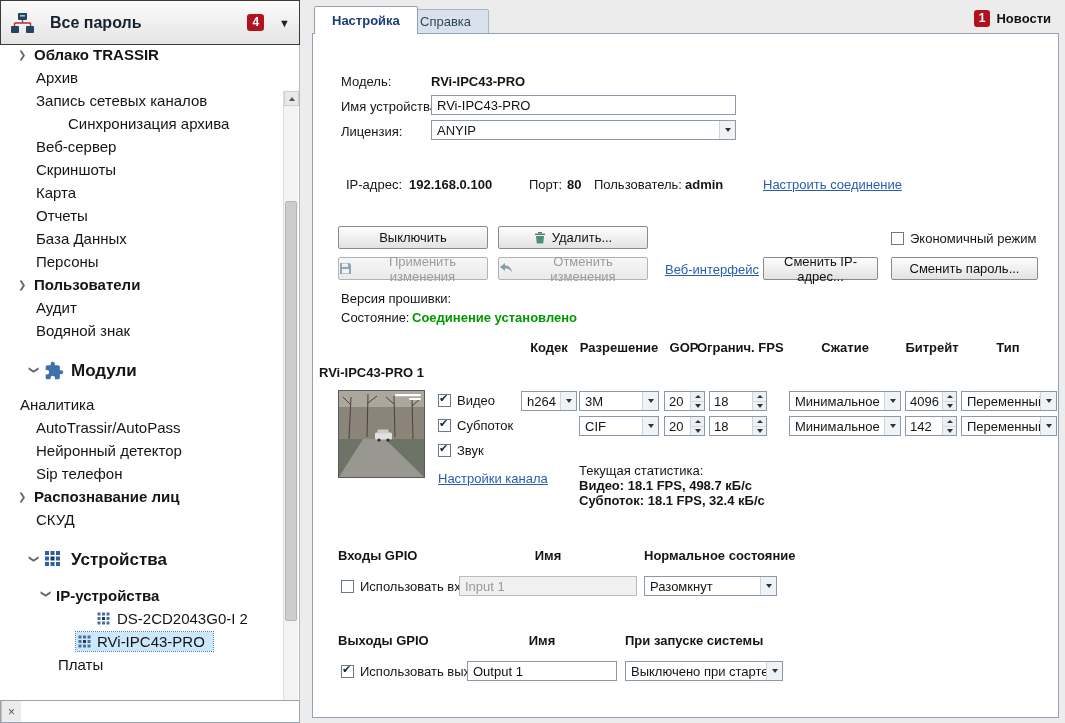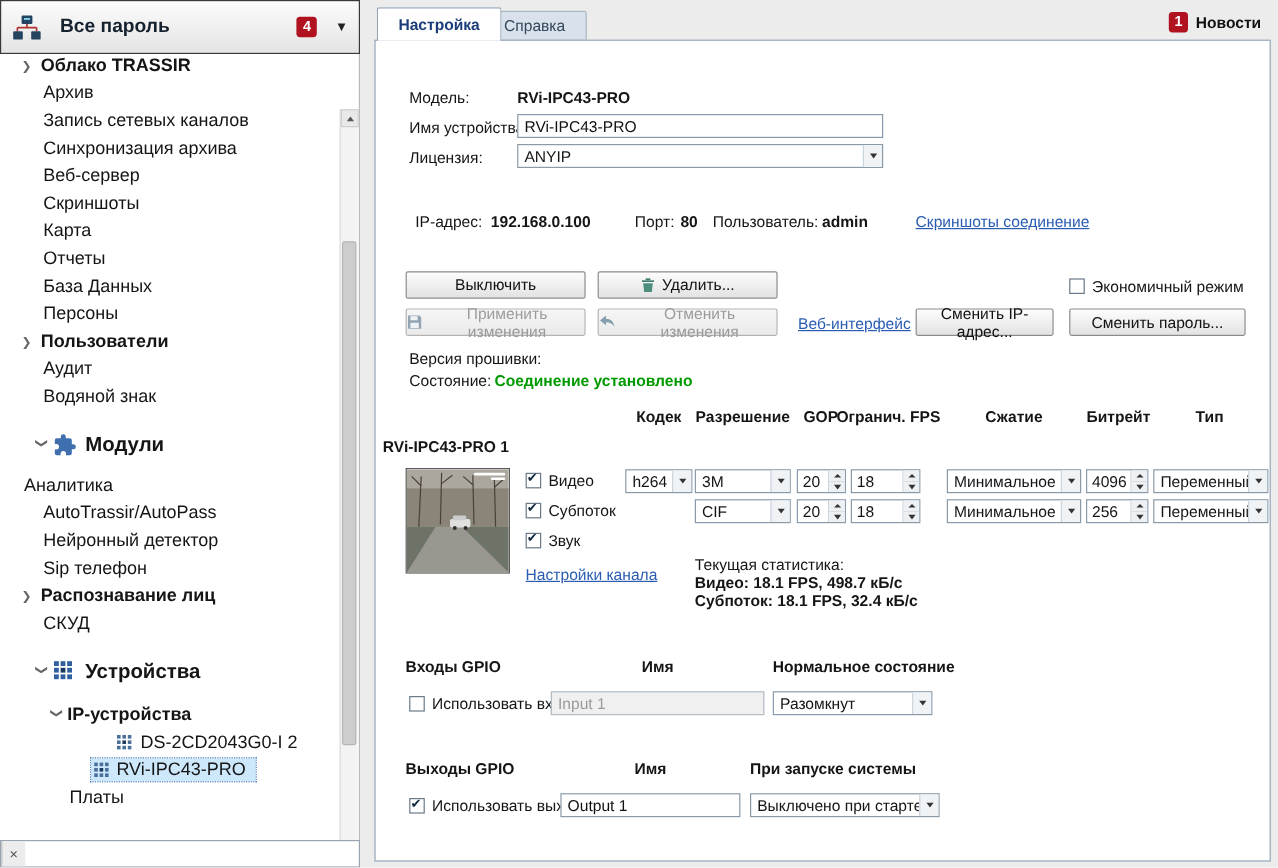--- a/index.html
+++ b/index.html
@@ -104,21 +104,21 @@
           <div class="tree-row bold" style="padding-left: 18px;">
             <span class="arr ">❯</span>
             <span class="tlabel">Облако TRASSIR</span>
           </div>
           <div class="tree-row" style="padding-left: 36px;">
             <span class="tlabel">Архив</span>
           </div>
           <div class="tree-row" style="padding-left: 36px;">
             <span class="tlabel">Запись сетевых каналов</span>
           </div>
-          <div class="tree-row" style="padding-left: 36px;">
+          <div class="tree-row" style="padding-left: 36px; margin-left: 32px;">
             <span class="tlabel">Синхронизация архива</span>
           </div>
           <div class="tree-row" style="padding-left: 36px;">
             <span class="tlabel">Веб-сервер</span>
           </div>
           <div class="tree-row" style="padding-left: 36px;">
             <span class="tlabel">Скриншоты</span>
           </div>
           <div class="tree-row" style="padding-left: 36px;">
             <span class="tlabel">Карта</span>
@@ -274,21 +274,21 @@
             <span class="tri-down"></span>
           </span>
       </div>
 
       <span class="lbl" style="left:33px;top:143px">IP-адрес:</span>
       <span class="lbl b" style="left:96px;top:143px">192.168.0.100</span>
       <span class="lbl" style="left:216px;top:143px">Порт:</span>
       <span class="lbl b" style="left:254px;top:143px">80</span>
       <span class="lbl" style="left:281px;top:143px">Пользователь:</span>
       <span class="lbl b" style="left:372px;top:143px">admin</span>
-      <span class="lbl link" style="left:450px;top:143px">Скриншоты соединение</span>
+      <span class="lbl link" style="left:450px;top:143px">Настроить соединение</span>
 
       <button class="btn" style="left:25px;top:192px;width:150px">Выключить</button>
       <button class="btn" style="left:185px;top:192px;width:150px">
         <span style="display:inline-flex">
           <svg width="12" height="13" viewBox="0 0 12 13">
               <rect x="1" y="2.6" width="10" height="1.4" fill="#3f7d70"></rect>
               <rect x="4" y="1" width="4" height="1.4" fill="#3f7d70"></rect>
               <path d="M2 5h8l-.8 7.4H2.8L2 5z" fill="#4e8d7e"></path>
             </svg>
         </span>
@@ -461,21 +461,21 @@
             </div>
           </span>
       </div>
       <div class="combo" style="left:476px;top:382px;width:112px">
         <span class="cval">Минимальное</span>
           <span class="carr">
             <span class="tri-down"></span>
           </span>
       </div>
       <div class="spin" style="left:592px;top:382px;width:52px">
-        <span class="sval">256</span>
+        <span class="sval">142</span>
         <span class="sbtns">
             <div>
               <span class="tri-up"></span>
             </div>
             <div>
               <span class="tri-down"></span>
             </div>
           </span>
       </div>
       <div class="combo" style="left:648px;top:382px;width:96px">

